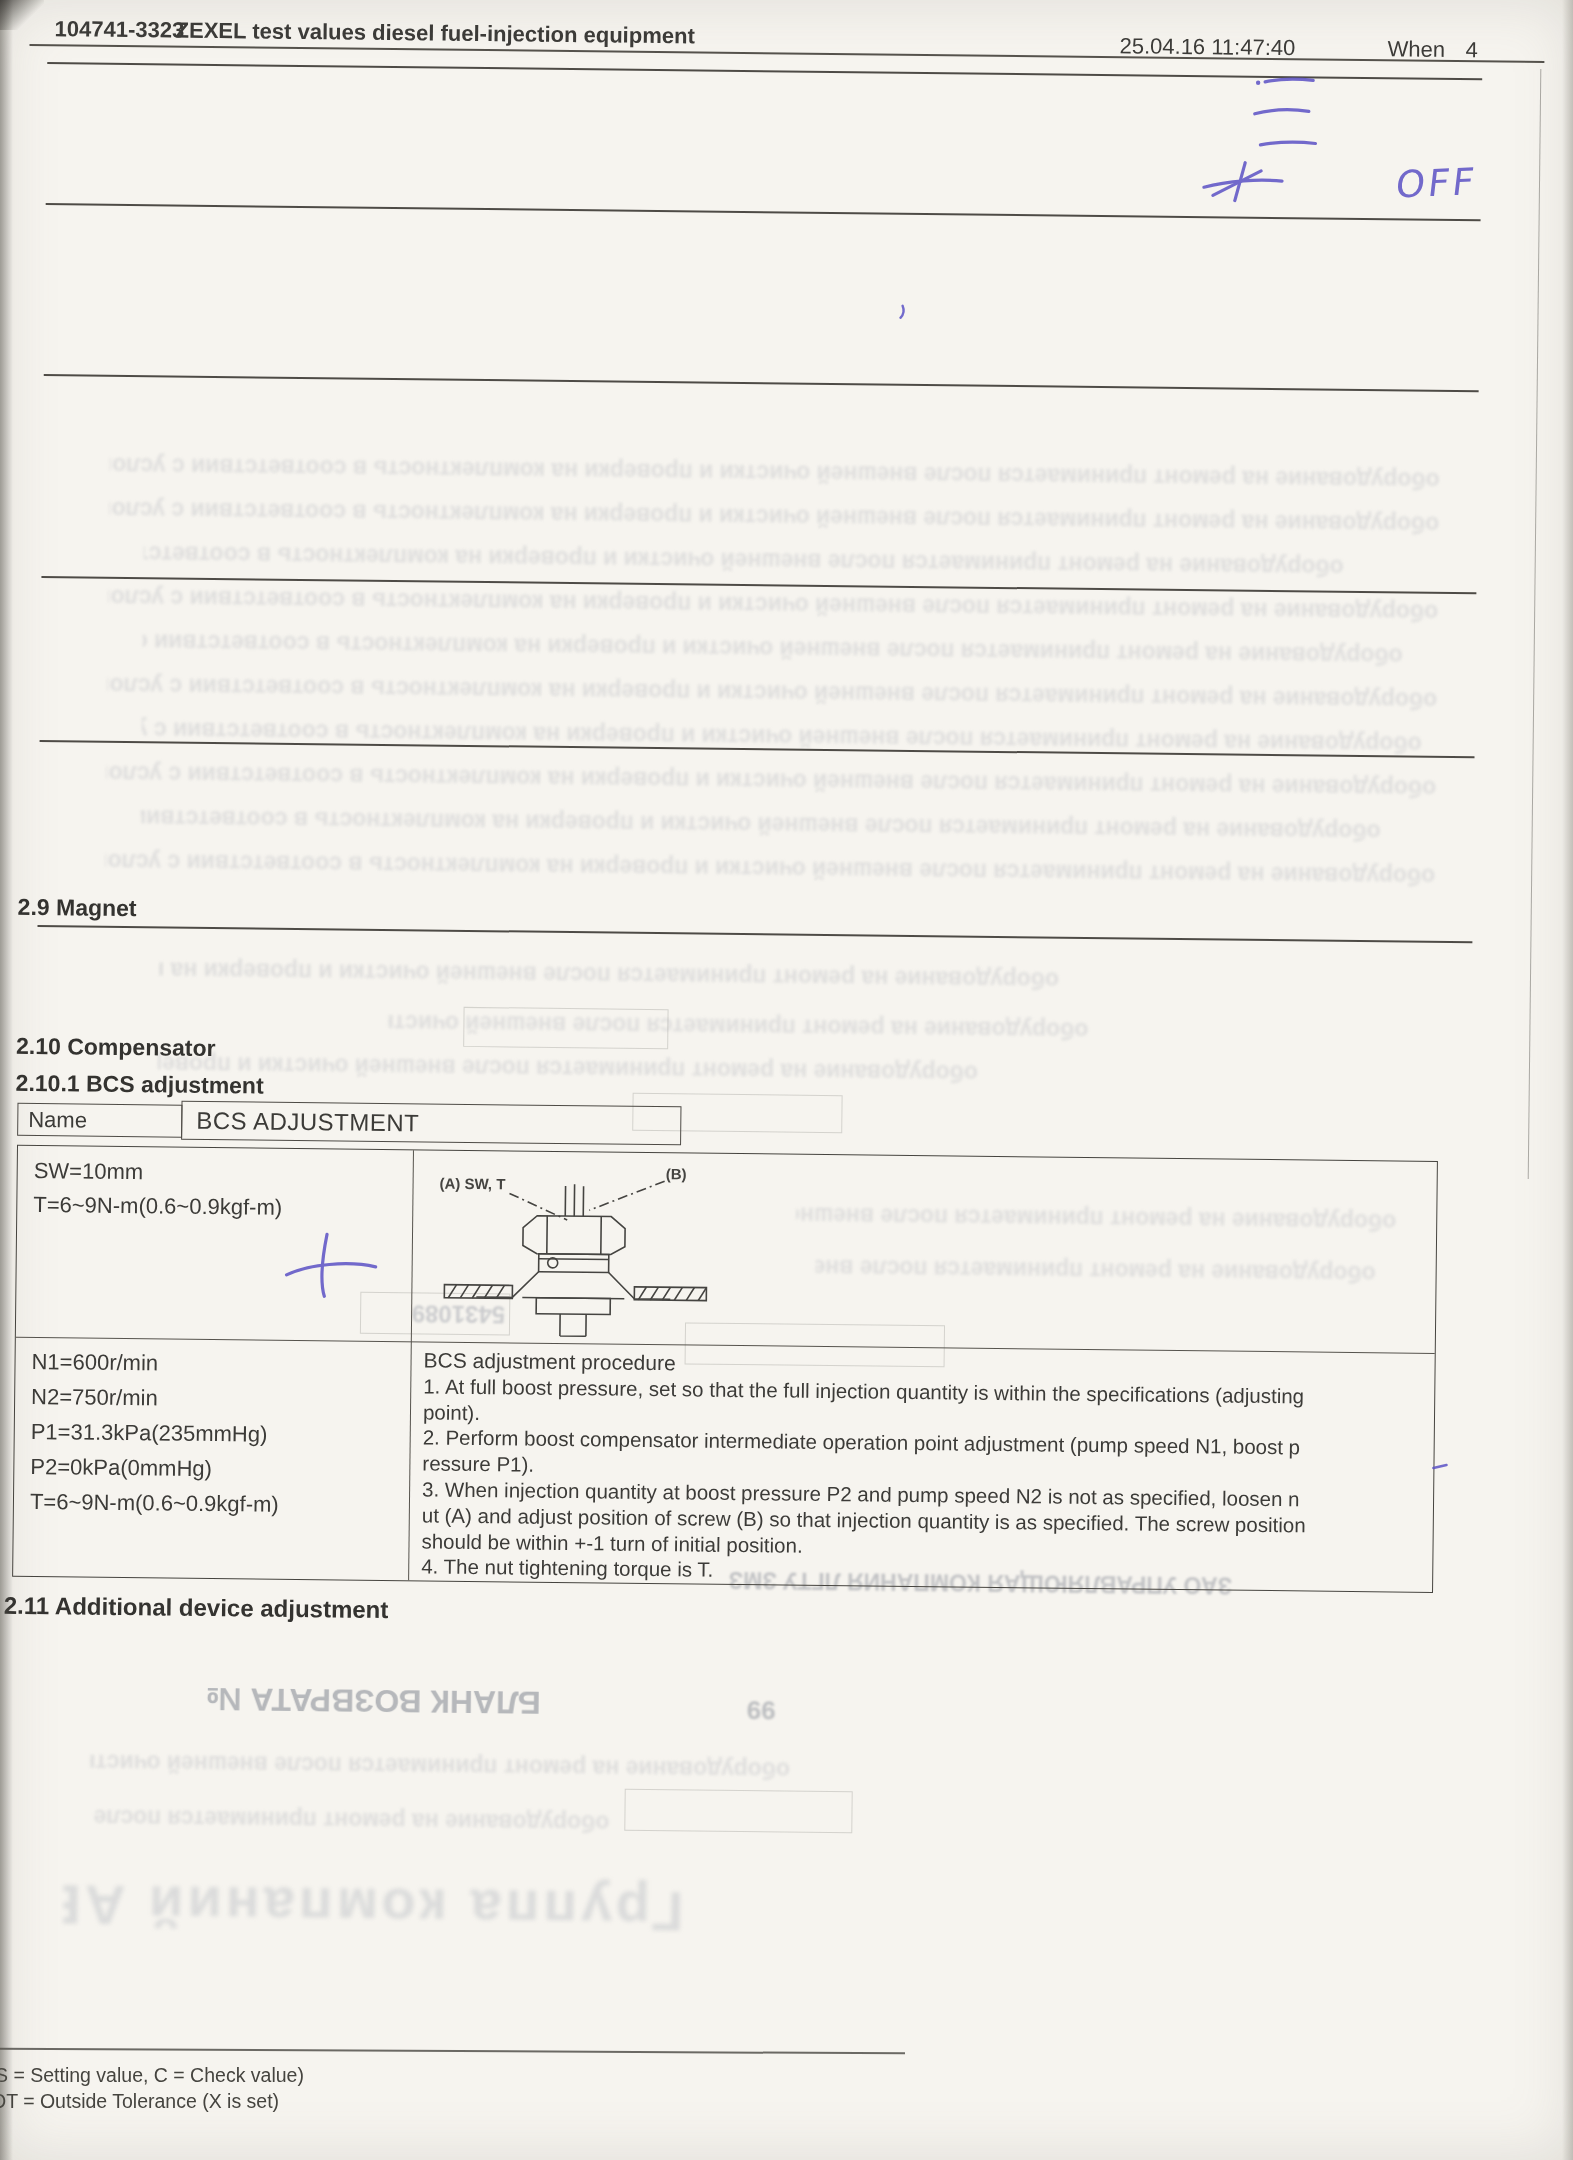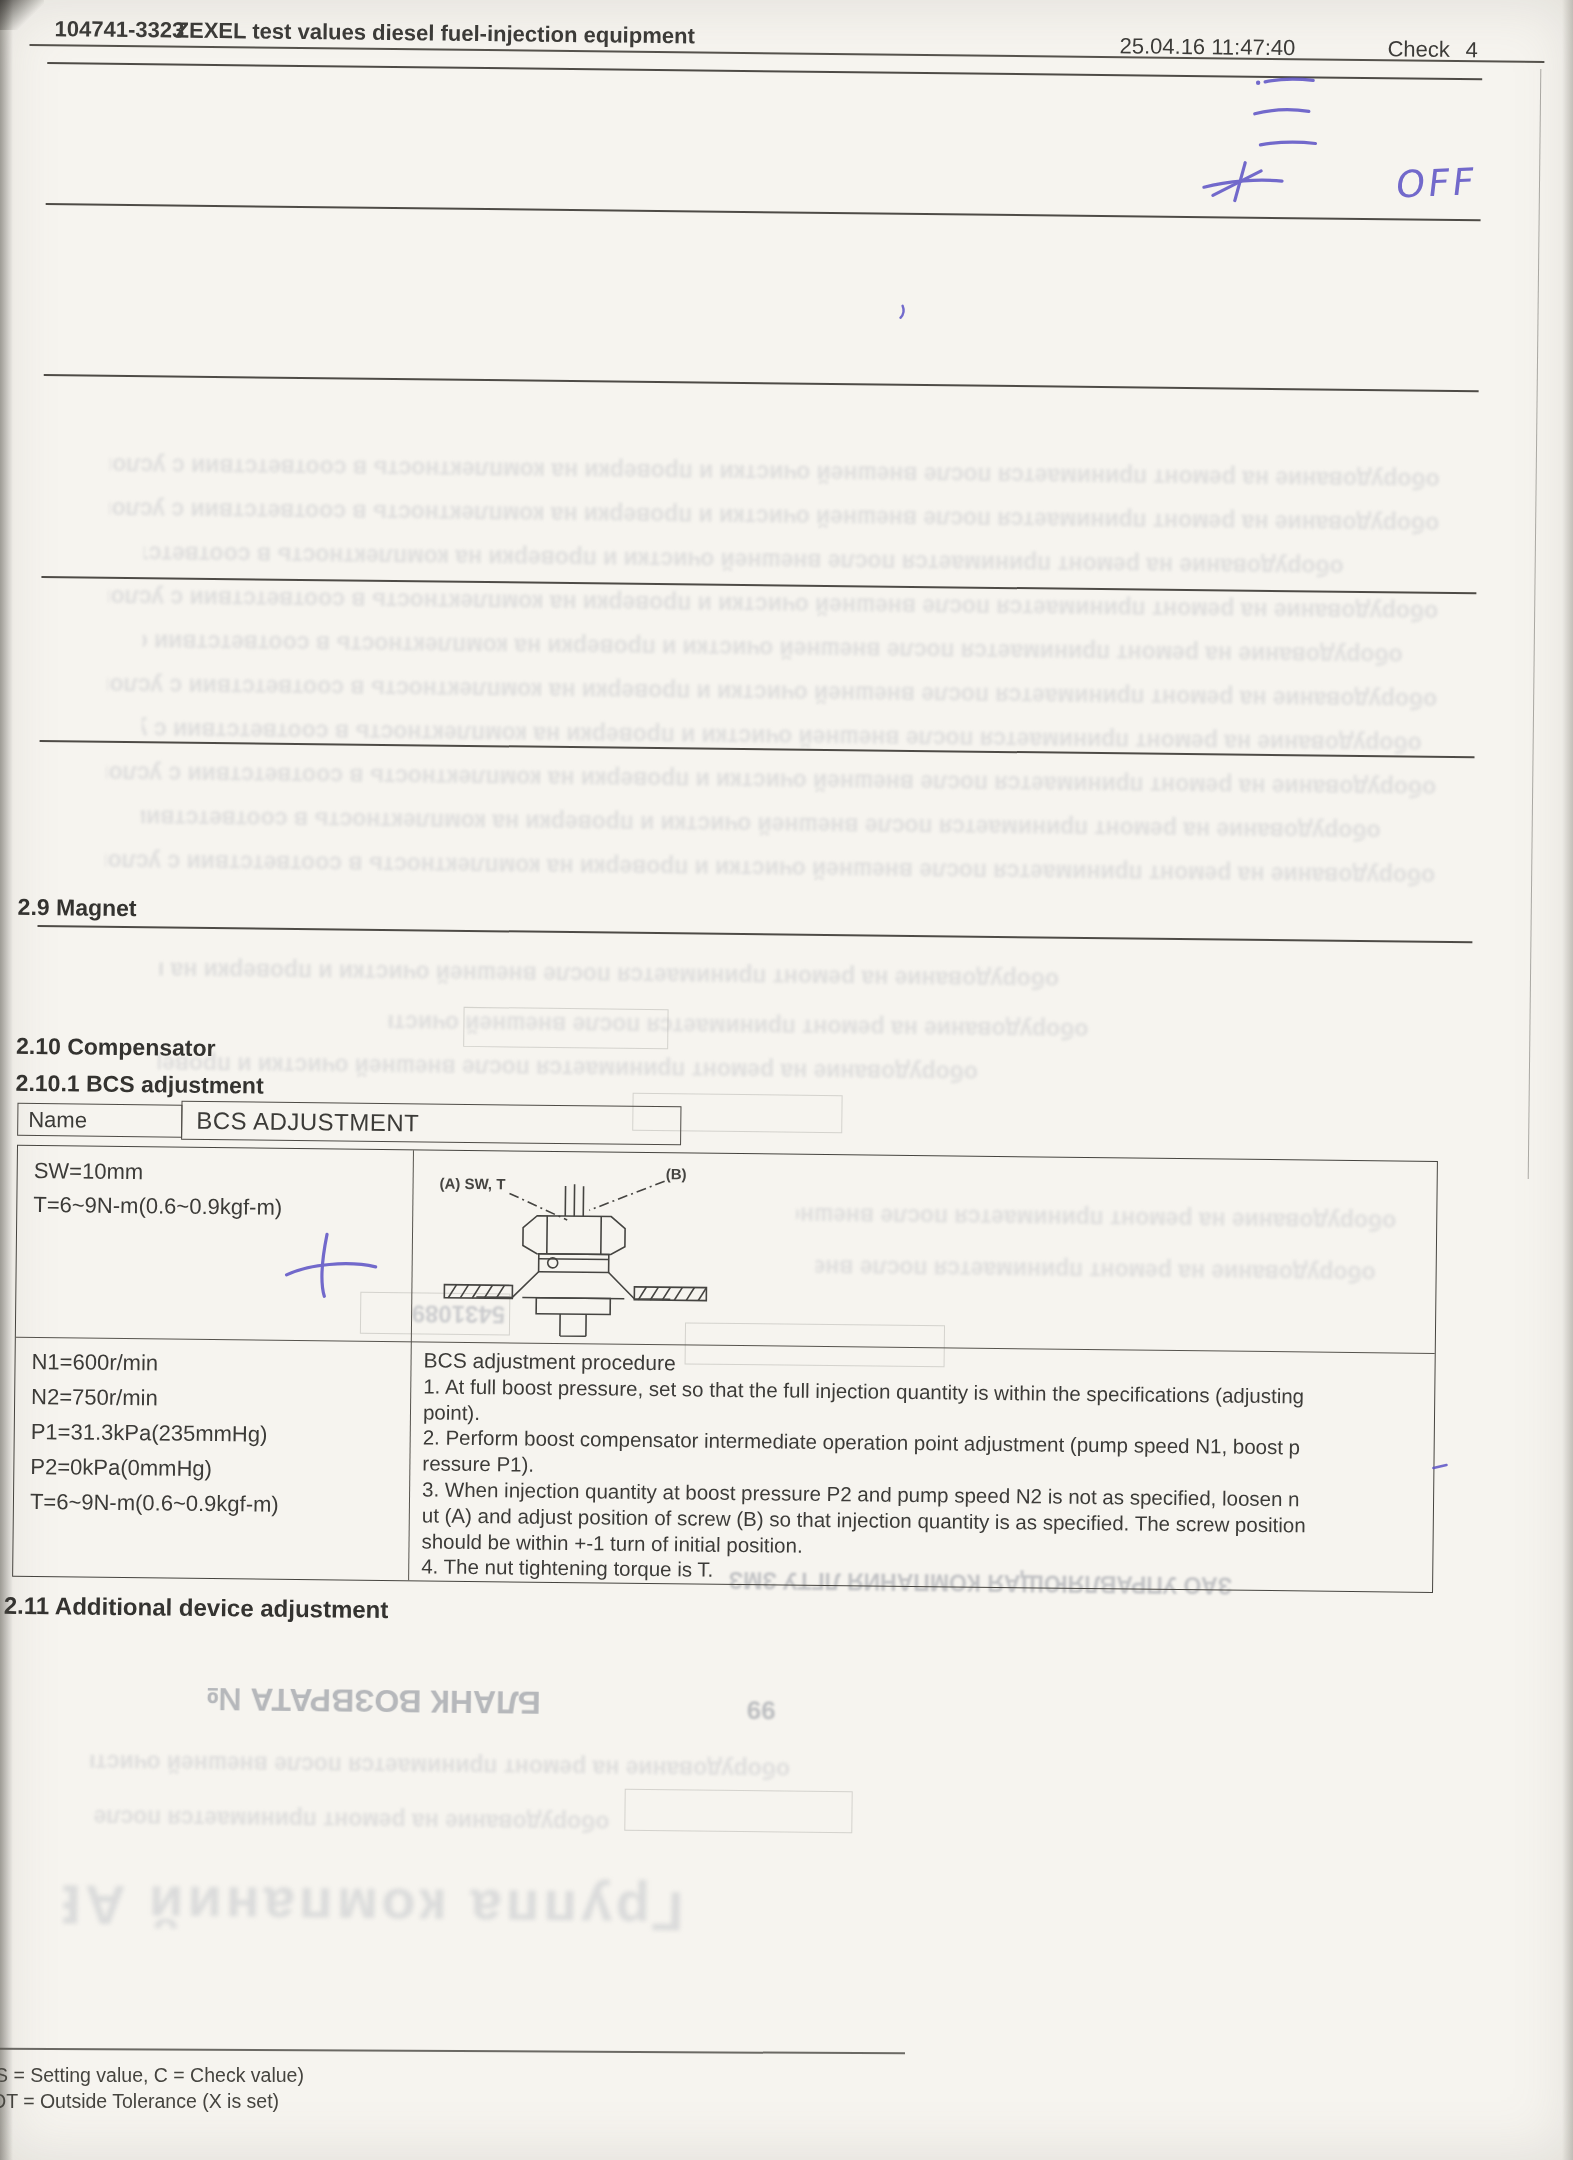--- a/index.html
+++ b/index.html
@@ -104,21 +104,21 @@
         <div class="bleed-box" style="left: 475px; top: 1002px; width: 205px; height: 40px;"></div>
         <div class="bleed-box" style="left: 645px; top: 1086px; width: 210px; height: 38px;"></div>
         <div class="bleed-box" style="left: 375px; top: 1288px; width: 150px; height: 42px;"></div>
         <div class="bleed-box" style="left: 700px; top: 1315px; width: 260px; height: 42px;"></div>
         <div class="bleed-box" style="left: 645px; top: 1782px; width: 228px; height: 42px;"></div>
       </div>
 
     <div class="hdr-num">104741-3323</div>
     <div class="hdr-title">ZEXEL test values diesel fuel-injection equipment</div>
     <div class="hdr-date">25.04.16 11:47:40</div>
-    <div class="hdr-page">Check</div>
+    <div class="hdr-page">When</div>
     <div class="hdr-pagenum">4</div>
     <div class="hdr-rule"></div>
 
     <div class="ztable" style="top:62px" id="t-cont"></div>
     <div class="ztable" style="top:203px" id="t-p0"></div>
     <div class="ztable" style="top:374px" id="t-p1"></div>
     <div class="ztable" style="top:576px" id="t-p2"></div>
     <div class="ztable" style="top:740px" id="t-p3"></div>
 
     <div class="heading" style="top:894px;left:28px">2.9 Magnet</div>

